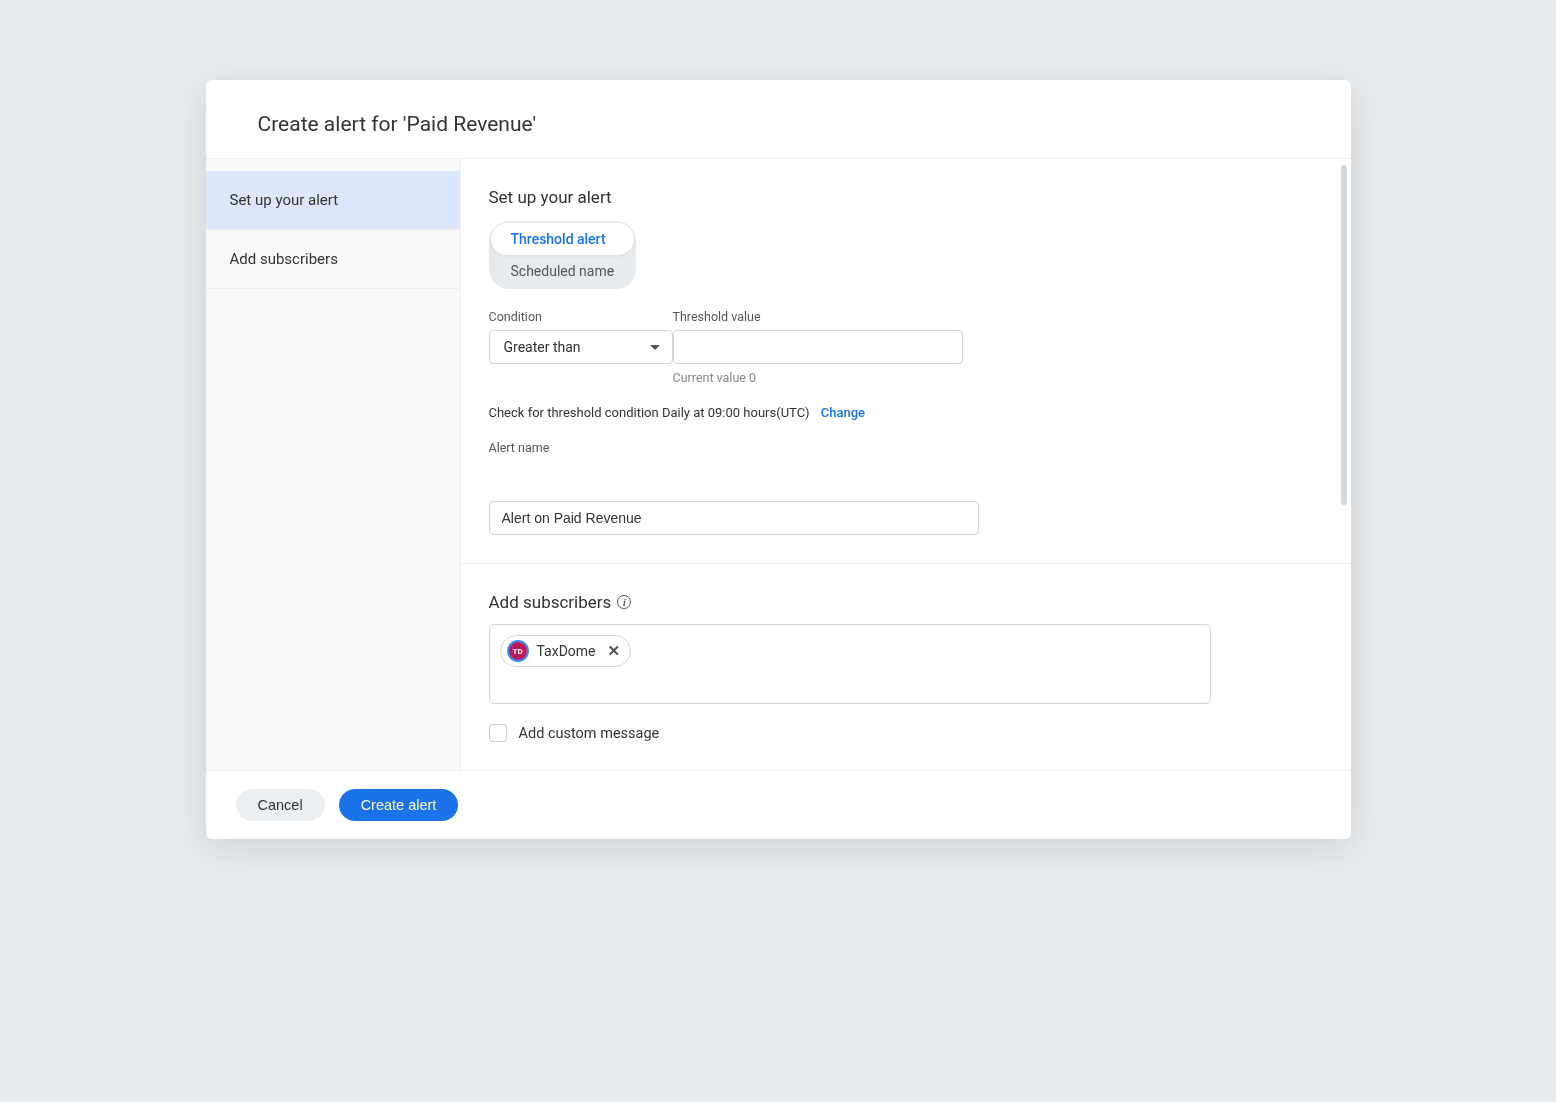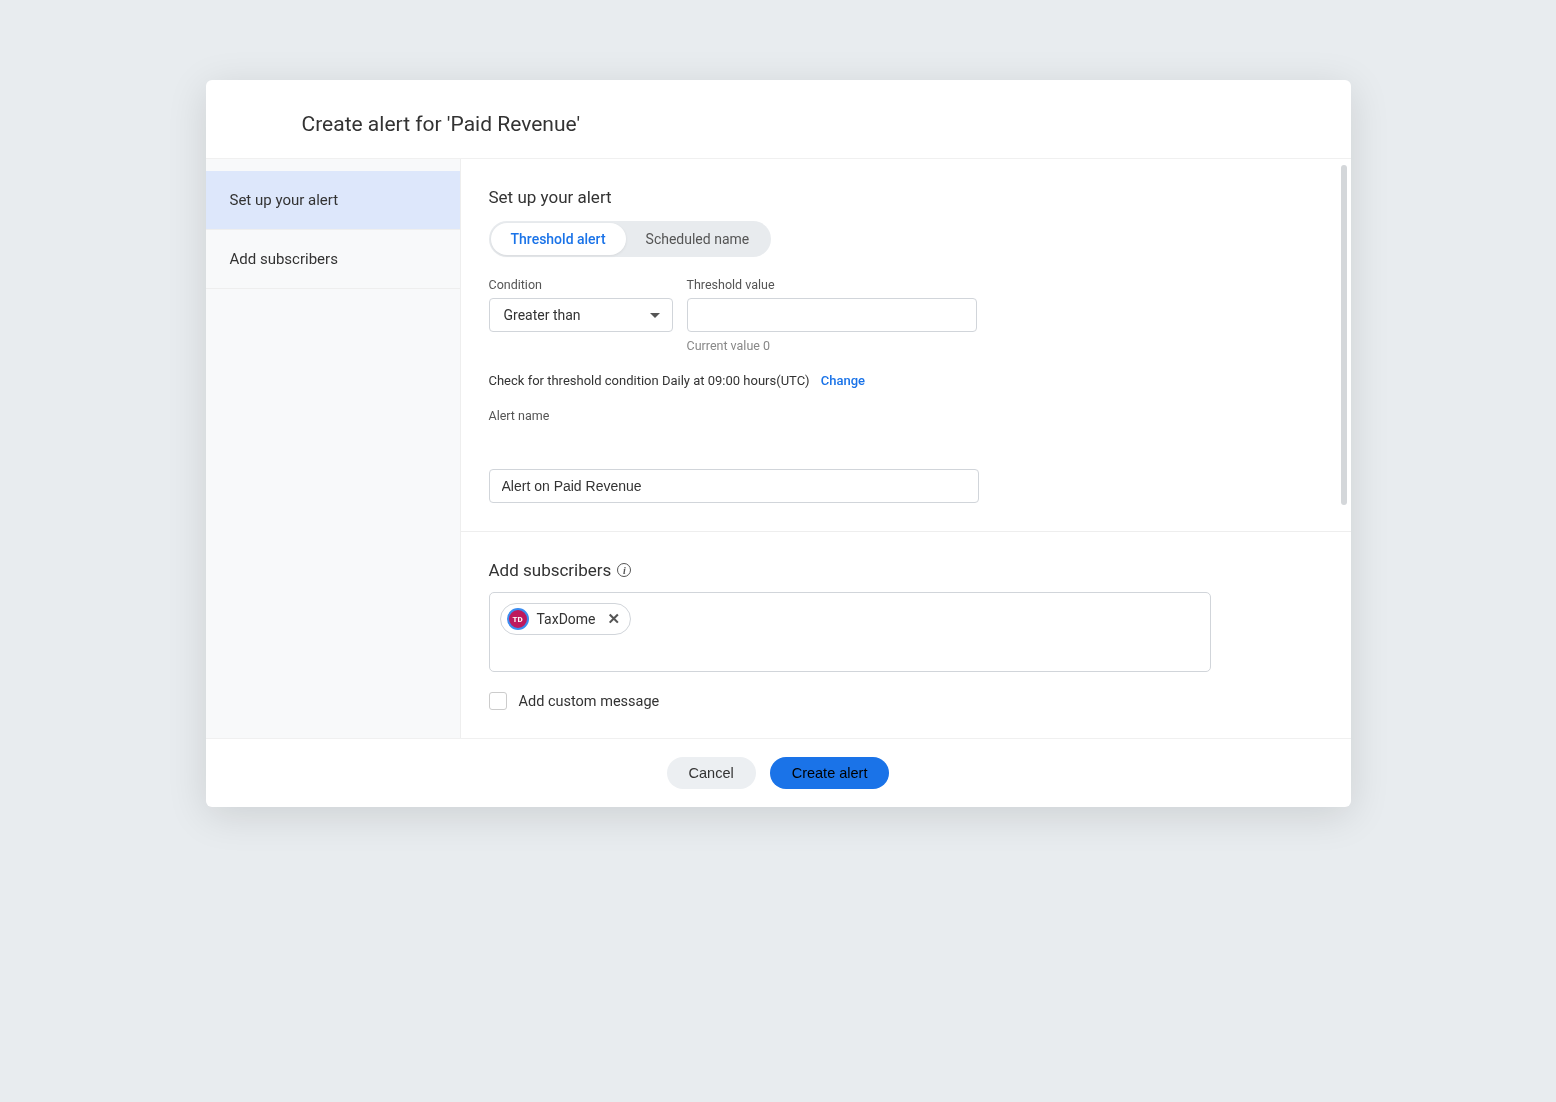--- a/index.html
+++ b/index.html
@@ -12,21 +12,21 @@
   min-height: 100vh;
   padding: 80px 0;
 }
 .modal {
   width: 1145px;
   background: #fff;
   border-radius: 6px;
   box-shadow: 0 8px 40px rgba(0,0,0,0.12);
 }
 .modal-header {
-  padding: 32px 96px 22px;
+  padding: 32px 52px 22px;
 }
 .modal-title {
   font-size: 21px;
   font-weight: 400;
   color: #333;
 }
 .modal-body {
   display: flex;
   border-top: 1px solid #f0f0f0;
   border-bottom: 1px solid #f0f0f0;
@@ -71,37 +71,38 @@
   font-weight: 400;
   color: #333;
   margin-bottom: 14px;
 }
 .toggle-group {
   display: inline-flex;
   background: #e8ebee;
   border-radius: 20px;
   padding: 2px;
   margin-bottom: 20px;
+  flex-direction: column;
 }
 .toggle-option {
   padding: 8px 20px;
   border-radius: 18px;
   font-size: 14px;
   cursor: pointer;
   color: #555;
 }
 .toggle-option.active {
   background: #fff;
   color: #1a73e8;
   font-weight: 500;
   box-shadow: 0 1px 3px rgba(0,0,0,0.08);
 }
 .field-row {
   display: flex;
-  gap: 14px;
+  gap: 0;
   margin-bottom: 20px;
 }
 .field {
   flex: 0 0 auto;
 }
 .field-label {
   font-size: 12.5px;
   color: #555;
   margin-bottom: 6px;
   display: block;
@@ -226,38 +227,38 @@
 }
 .checkbox {
   width: 18px;
   height: 18px;
   border: 1.5px solid #ccc;
   border-radius: 3px;
   cursor: pointer;
 }
 .modal-footer {
   display: flex;
-  justify-content: center;
+  justify-content: flex-start;
   gap: 14px;
   padding: 18px 30px;
 }
 .btn {
   padding: 8px 22px;
   border-radius: 18px;
   font-size: 14.5px;
   border: none;
   cursor: pointer;
 }
 .btn-secondary {
   background: #eceff2;
   color: #333;
 }
 .btn-primary {
   background: #1a73e8;
-  color: #000000;
+  color: #fef9c3;
 }
 </style>
 </head>
 <body>
 
 <div class="modal">
 
   <div class="modal-header">
     <h1 class="modal-title">Create alert for 'Paid Revenue'</h1>
   </div>

